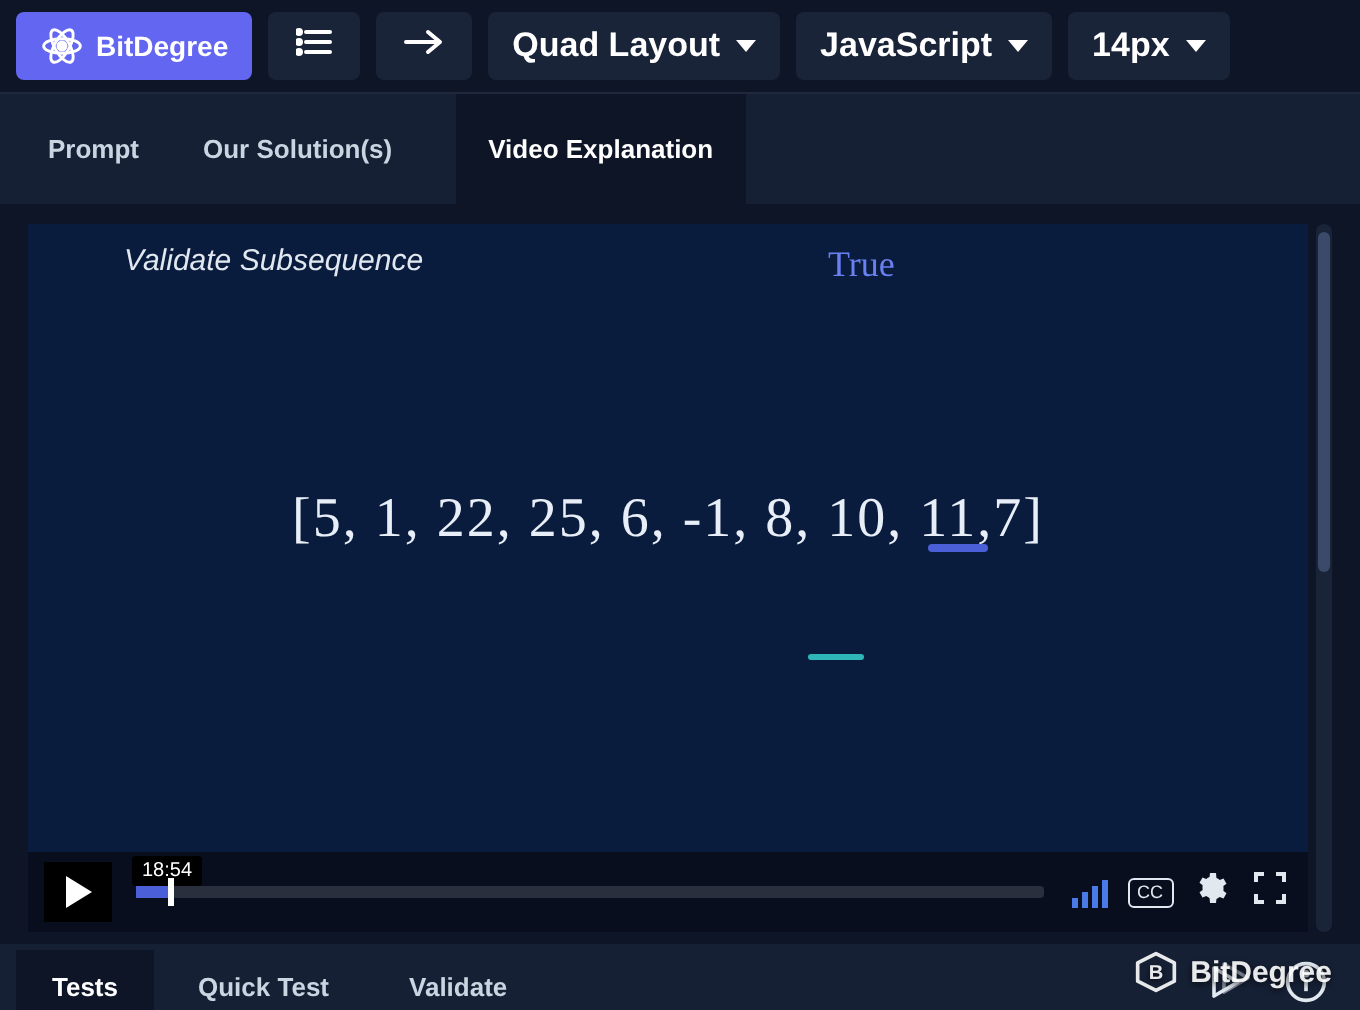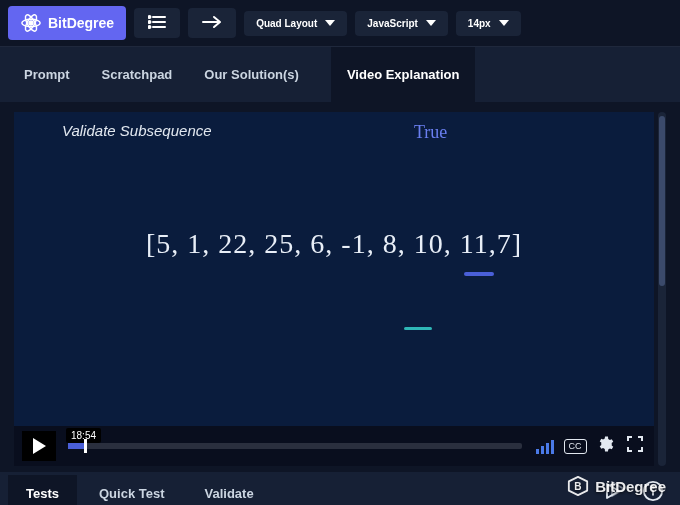--- a/index.html
+++ b/index.html
@@ -37,21 +37,21 @@
     justify-content: center;
   }
   .logo-icon svg { display: block; }
   .toolbar-btn {
     background: #1a2438;
     border-radius: 4px;
     padding: 7px 12px;
     display: flex;
     align-items: center;
     gap: 8px;
-    font-size: 10px;
+    font-size: 17px;
     font-weight: 600;
     cursor: pointer;
   }
   .toolbar-btn.icon-only {
     padding: 7px 14px;
   }
   .caret-down {
     width: 0; height: 0;
     border-left: 5px solid transparent;
     border-right: 5px solid transparent;
@@ -113,21 +113,21 @@
   }
   .annotation-true {
     position: absolute;
     top: 10px; left: 400px;
     font-family: 'Comic Sans MS', cursive;
     font-size: 18px;
     color: #6a7ff0;
   }
   .handwriting-main {
     position: absolute;
-    top: 116px; left: 0; right: 0;
+    top: 132px; left: 0; right: 0;
     text-align: center;
     font-family: 'Comic Sans MS', 'Segoe Script', cursive;
     font-size: 28px;
     color: #e8eef7;
     letter-spacing: 1px;
   }
   .handwriting-sub {
     position: absolute;
     top: 175px; left: 0; right: 0;
     text-align: center;
@@ -311,21 +311,20 @@
     <span class="caret-down"></span>
   </div>
   <div class="toolbar-btn">
     <span>14px</span>
     <span class="caret-down"></span>
   </div>
 </div>
 
 <div class="tabbar">
   <div class="tab">Prompt</div>
-  <div class="tab">Scratchpad</div>
   <div class="tab">Our Solution(s)</div>
   <div class="tab active">Video Explanation</div>
 </div>
 
 <div class="video-area">
   <div class="video-frame">
     <div class="video-title">Validate Subsequence</div>
     <div class="annotation-true">True</div>
     <div class="handwriting-main">[5, 1, 22, 25, 6, -1, 8, 10, 11,7]</div>
     <div class="underline-blue"></div>

